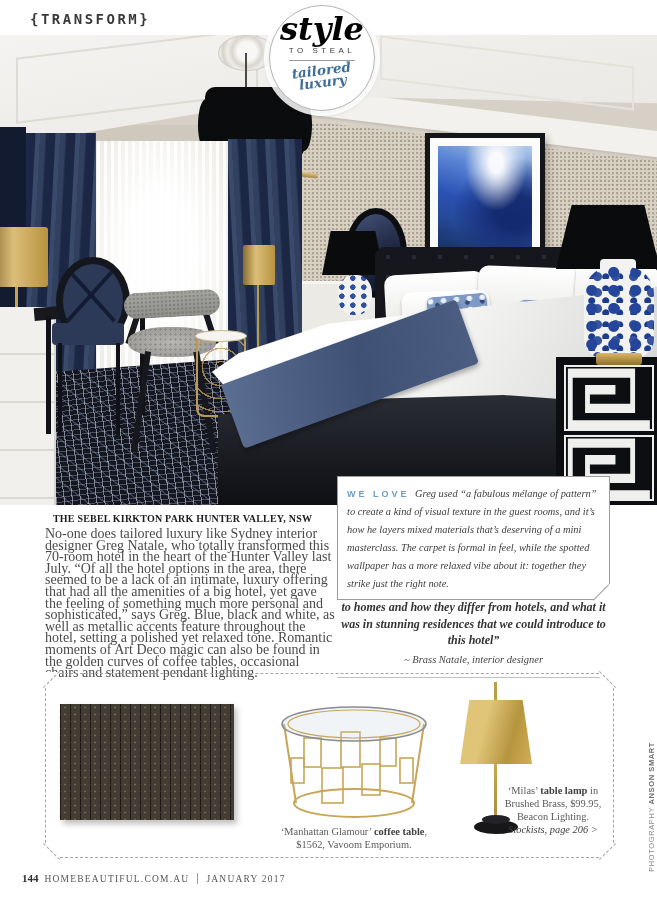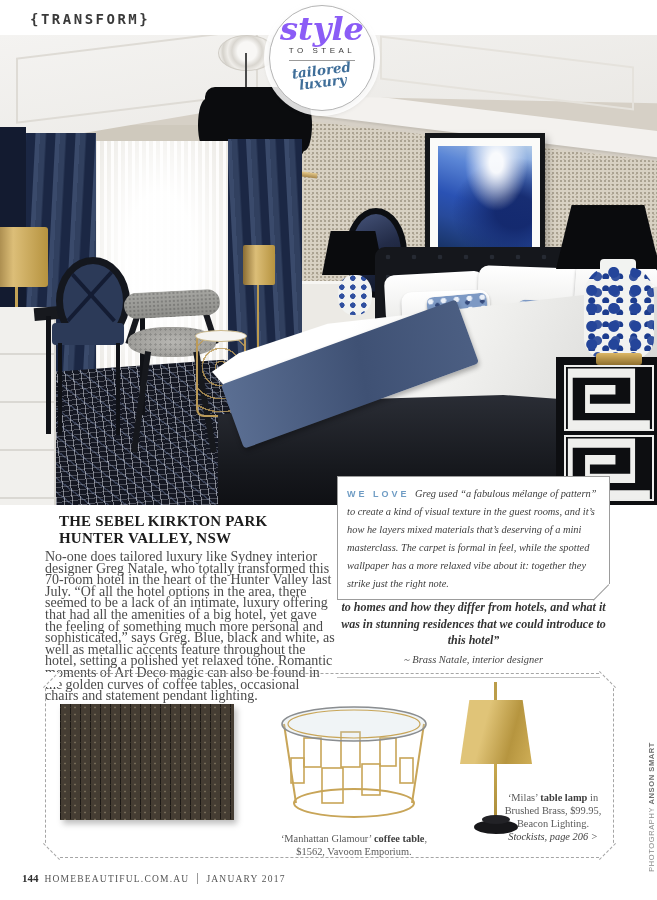--- a/index.html
+++ b/index.html
@@ -135,40 +135,40 @@
       radial-gradient(circle at 55% 82%,#1c3c8e 3px,transparent 4px);
     background-size:22px 18px,18px 16px,14px 12px;}
   .goldring{position:absolute;left:596px;top:318px;width:46px;height:12px;border-radius:3px;
     background:linear-gradient(#dcb765,#8f6f2e);}
 
   
   .badge{position:absolute;left:269px;top:5px;width:104px;height:104px;border-radius:50%;
     background:#fff;border:1px solid #b5b5b5;text-align:center;z-index:30;
     box-shadow:0 0 0 5px rgba(255,255,255,.85),0 2px 6px rgba(0,0,0,.3);}
   .badge-script{font-family:"DejaVu Serif",serif;font-style:italic;font-weight:bold;
-    font-size:32px;line-height:.9;color:#8b5cf6;margin-top:9px;}
+    font-size:32px;line-height:.9;color:#000000;margin-top:9px;}
   .badge-sub{font-family:"Liberation Sans",sans-serif;font-size:8px;letter-spacing:3.5px;
     color:#3a3a3a;margin-top:2px;}
   .badge-rule{width:66px;border-top:1px solid #9a9a9a;margin:5px auto 3px auto;}
   .badge-theme{font-family:"DejaVu Serif",serif;font-style:italic;font-weight:bold;font-size:13.5px;
     line-height:12px;color:#3f6e99;width:72px;margin:0 auto;transform:rotate(-7deg);}
 
   
   .welove{position:absolute;left:337px;top:476px;width:273px;background:#fff;border:1px solid #9c9c9c;
     padding:6px 9px 8px 9px;z-index:20;box-sizing:border-box;}
   .welove-label{font-family:"Liberation Sans",sans-serif;font-weight:bold;font-size:9px;
     letter-spacing:3px;color:#6f9cc4;}
   .welove-text{font-style:italic;font-size:10.4px;line-height:11.9px;color:#3d3d3d;}
   .notch{position:absolute;right:-1px;bottom:-1px;width:16px;height:16px;background:#fff;}
   .notch-line{position:absolute;right:-3px;bottom:6px;width:22px;border-top:1px solid #9c9c9c;
     transform:rotate(-45deg);}
 
   
   .article{position:absolute;left:45px;top:513px;width:290px;}
-  .article h2{margin:0 0 4px 14px;font-size:15px;letter-spacing:.2px;color:#1c1c1c;}
+  .article h2{margin:0 0 4px 8px;font-size:10px;letter-spacing:.2px;color:#1c1c1c;}
   .article p{margin:0;font-size:14px;line-height:11.6px;color:#4a4a4a;}
 
   
   .quote{position:absolute;left:337px;top:552px;width:273px;border-top:1px solid #c2c2c2;
     border-bottom:1px solid #c2c2c2;padding:13px 2px 12px 2px;text-align:center;box-sizing:border-box;}
   .quote-text{font-style:italic;font-weight:bold;font-size:12px;line-height:16.5px;color:#333;}
   .quote-attr{font-style:italic;font-size:10.5px;color:#444;margin-top:5px;}
 
   
   .gtl{position:absolute;left:45px;top:673px;width:567px;height:183px;border:1px dashed #a5a5a5;}
@@ -186,21 +186,21 @@
   .ctable{position:absolute;left:232px;top:28px;width:152px;height:122px;}
   .plamp{position:absolute;left:410px;top:8px;width:80px;height:162px;}
   .plamp-finial{position:absolute;left:38px;top:0;width:3px;height:20px;background:#bb9d4a;}
   .plamp-shade{position:absolute;left:4px;top:18px;width:72px;height:64px;
     clip-path:polygon(13% 0,87% 0,100% 100%,0 100%);
     background:linear-gradient(105deg,#e0c478 0 35%,#b6953f 70%,#cfae56);}
   .plamp-stem{position:absolute;left:38px;top:82px;width:3px;height:58px;
     background:linear-gradient(#c9a94f,#a88a39);}
   .plamp-base{position:absolute;left:18px;top:138px;width:44px;height:14px;border-radius:50%;background:#17171a;}
   .plamp-base2{position:absolute;left:26px;top:133px;width:28px;height:9px;border-radius:50%;background:#222226;}
-  .caption{position:absolute;text-align:center;font-size:10.4px;line-height:13px;color:#5a5a5a;margin-top:7px;}
+  .caption{position:absolute;text-align:center;font-size:10.4px;line-height:13px;color:#5a5a5a;}
   .caption b{color:#3f3f3f;}
   .cap1{left:14px;top:151px;width:174px;}
   .cap2{left:222px;top:151px;width:172px;}
   .cap3{left:448px;top:110px;width:118px;}
   .stockists{display:block;font-style:italic;font-weight:normal;color:#3f3f3f;}
 
   
   .footer{position:absolute;left:22px;top:872px;font-size:9.5px;color:#555;letter-spacing:1.2px;}
   .footer .pn{font-weight:bold;font-size:11px;color:#2e2e2e;letter-spacing:0;margin-right:6px;}
   .footer .sep{display:inline-block;border-left:1px solid #9a9a9a;height:11px;margin:0 8px -2px 8px;}

